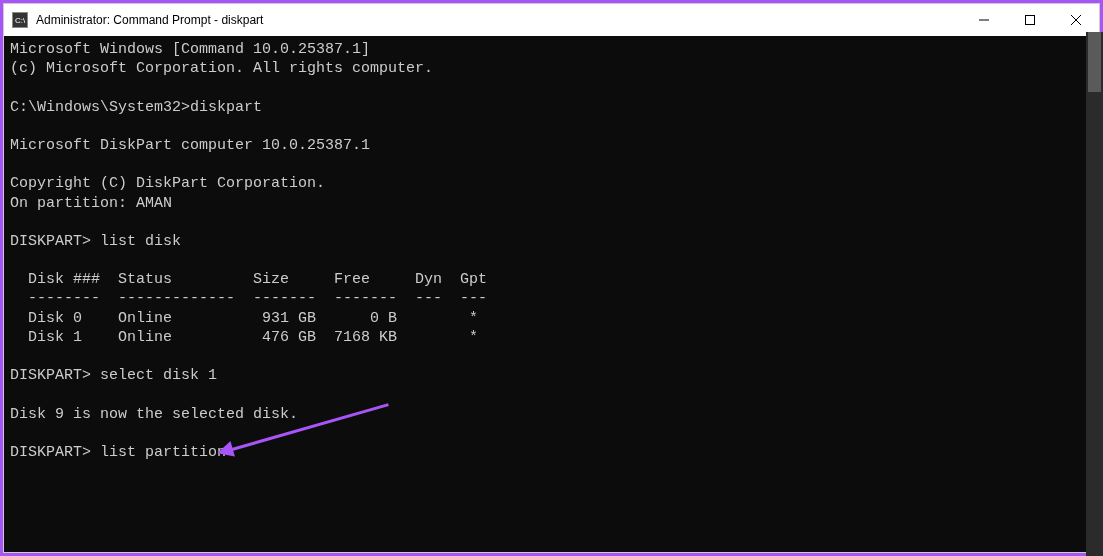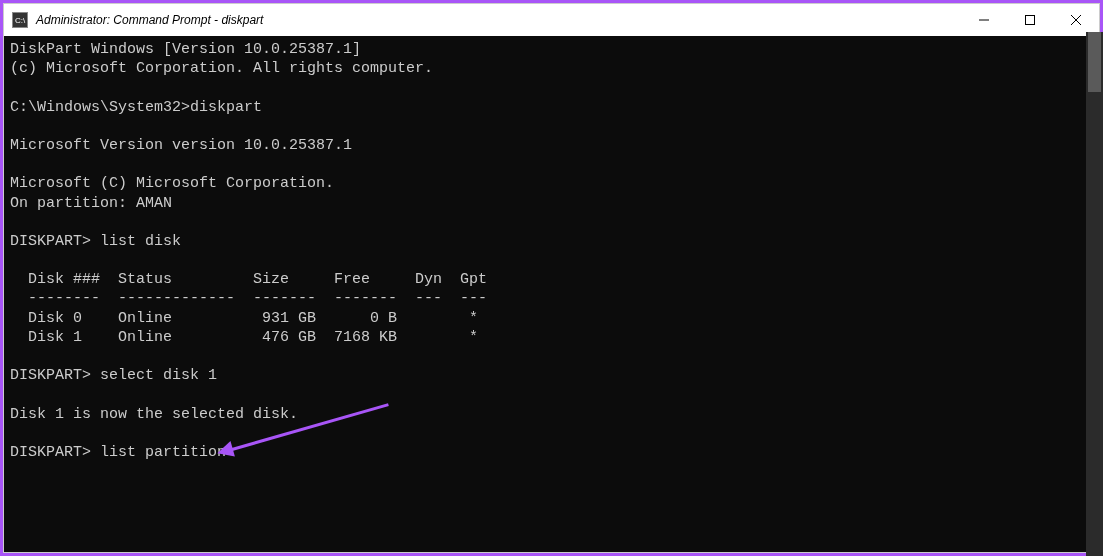--- a/index.html
+++ b/index.html
@@ -36,21 +36,20 @@
       align-items: center;
       justify-content: center;
       font-size: 8px;
       color: #fff;
       border: 1px solid #888;
     }
     .titlebar-text {
       font-size: 12px;
       color: #000;
       flex: 1;
-      font-style: italic;
     }
     .titlebar-controls {
       display: flex;
       height: 100%;
     }
     .titlebar-btn {
       width: 46px;
       height: 100%;
       display: flex;
       align-items: center;
@@ -133,40 +132,40 @@
           </svg>
       </div>
       <div class="titlebar-btn close">
         <svg width="10" height="10" viewBox="0 0 10 10">
             <line x1="0" y1="0" x2="10" y2="10" stroke="currentColor" stroke-width="1"></line>
             <line x1="10" y1="0" x2="0" y2="10" stroke="currentColor" stroke-width="1"></line>
           </svg>
       </div>
     </div>
   </div>
-  <div class="terminal"><span>DiskPart Windows [Version 10.0.25387.1]</span>
+  <div class="terminal"><span>Microsoft Windows [Command 10.0.25387.1]</span>
 <span>(c) Microsoft Corporation. All rights computer.</span>
 <span></span>
 <span>C:\Windows\System32&gt;diskpart</span>
 <span></span>
-<span>Microsoft Version version 10.0.25387.1</span>
+<span>Microsoft DiskPart computer 10.0.25387.1</span>
 <span></span>
-<span>Microsoft (C) Microsoft Corporation.</span>
+<span>Copyright (C) DiskPart Corporation.</span>
 <span>On partition: AMAN</span>
 <span></span>
 <span>DISKPART&gt; list disk</span>
 <span></span>
 <span>  Disk ###  Status         Size     Free     Dyn  Gpt</span>
 <span>  --------  -------------  -------  -------  ---  ---</span>
 <span>  Disk 0    Online          931 GB      0 B        *</span>
 <span>  Disk 1    Online          476 GB  7168 KB        *</span>
 <span></span>
 <span>DISKPART&gt; select disk 1</span>
 <span></span>
-<span>Disk 1 is now the selected disk.</span>
+<span>Disk 9 is now the selected disk.</span>
 <span></span>
 <span>DISKPART&gt; list partition</span></div>
   <div class="scrollbar">
     <div class="scrollbar-thumb"></div>
   </div>
 </div>
 
 <div class="arrow-annotation">
   <div class="arrow-head"></div>
   <div class="arrow-line"></div>

